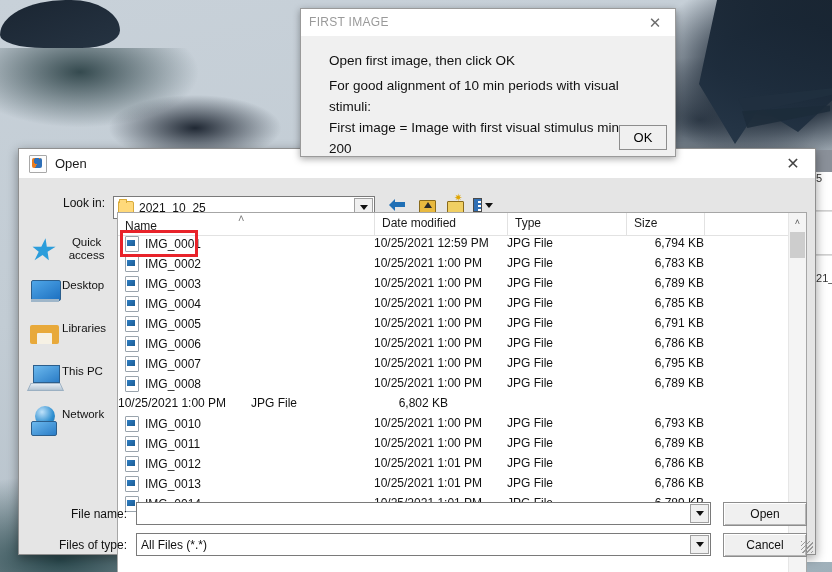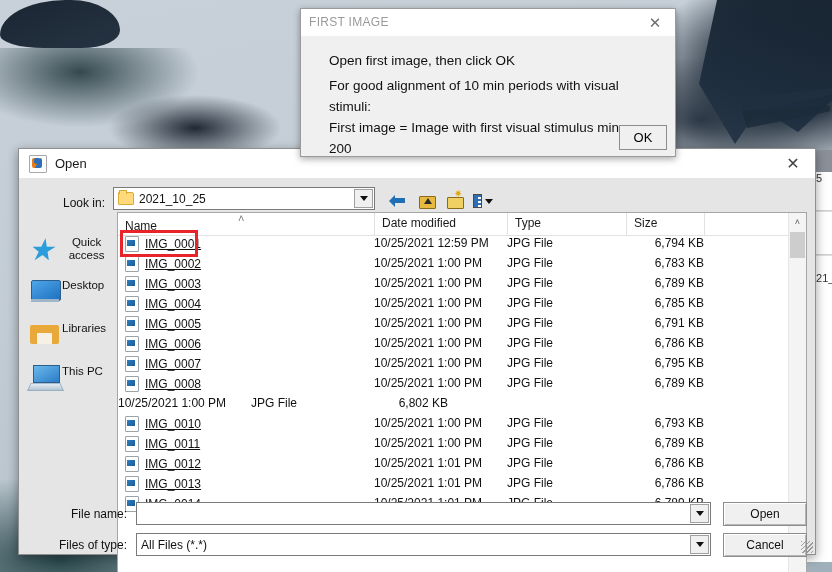--- a/index.html
+++ b/index.html
@@ -82,21 +82,21 @@
     border:1px solid #a8a8a8;background:#fdfdfd;border-radius:1px;}
   #od-appicon::after{content:"";position:absolute;left:2px;top:2px;width:10px;height:10px;
     background:
       radial-gradient(circle at 50% 30%,#2e6fb7 0 38%,transparent 39%),
       linear-gradient(120deg,#e87b1e 0 55%,#2e6fb7 56%);
     border-radius:2px;}
   #od-title{font-size:13px;color:#1a1a1a;margin-left:8px;}
   #od-close{position:absolute;right:0;top:0;width:44px;height:29px;display:flex;
     align-items:center;justify-content:center;font-size:16px;color:#444;}
 
-  #od-lookin-row{display:flex;align-items:flex-end;height:30px;padding:2px 8px 0 8px;}
+  #od-lookin-row{display:flex;align-items:flex-start;height:30px;padding:18px 8px 0 8px;}
   #od-lookin-label{font-size:12px;color:#111;width:78px;text-align:right;padding-right:8px;}
   #od-lookin-combo{flex:0 0 260px;height:21px;background:#fff;border:1px solid #7a7a7a;
     display:flex;align-items:center;position:relative;}
   .folder-ico{width:14px;height:11px;margin:0 5px 0 4px;background:#ffd97a;
     border:1px solid #d9ab3b;border-radius:1px 2px 1px 1px;position:relative;flex:none;}
   .folder-ico::before{content:"";position:absolute;left:0;top:-3px;width:6px;height:3px;
     background:#ffd97a;border:1px solid #d9ab3b;border-bottom:none;border-radius:1px 1px 0 0;}
   #od-lookin-text{font-size:12px;color:#111;}
   .combo-arrow{position:absolute;right:1px;top:1px;width:17px;height:17px;background:#f0f0f0;
     border:1px solid #a0a0a0;display:flex;align-items:center;justify-content:center;}
@@ -160,21 +160,21 @@
   #pico-net::after{content:"";position:absolute;left:3px;top:15px;width:24px;height:13px;
     background:linear-gradient(150deg,#6cb9ee,#2a7cc6);border:1px solid #2b5e8c;border-radius:2px;}
 
   
   #od-filepane{flex:1;background:#fff;border:1px solid #a6a6a6;position:relative;overflow:hidden;}
   #od-colheader{height:22px;background:#fff;border-bottom:1px solid #e2e2e2;display:flex;position:relative;}
   .colh{font-size:12px;color:#1a1a1a;padding:3px 0 0 7px;position:relative;box-sizing:border-box;}
   .colh + .colh{border-left:1px solid #e2e2e2;}
   #sort-caret{position:absolute;left:120px;top:-1px;font-size:11px;color:#7a7a7a;}
   .frow{height:20px;display:flex;align-items:flex-start;font-size:12px;color:#111;box-sizing:border-box;}
-  .fname{width:256px;display:flex;align-items:center;padding-left:7px;box-sizing:border-box;text-decoration:underline;}
+  .fname{width:256px;display:flex;align-items:center;padding-left:7px;box-sizing:border-box;}
   .fdate{width:133px;box-sizing:border-box;}
   .ftype{width:119px;box-sizing:border-box;}
   .fsize{width:78px;text-align:right;box-sizing:border-box;}
   .jpg-ico{width:12px;height:14px;margin-right:6px;background:#fff;border:1px solid #9aa4ad;
     position:relative;flex:none;border-radius:1px;}
   .jpg-ico::after{content:"";position:absolute;left:1px;top:3px;width:8px;height:6px;
     background:linear-gradient(135deg,#2e7fc4,#1a5b93);}
 
   
   #od-scroll{position:absolute;right:0;top:0;width:17px;height:100%;background:#f4f4f4;
@@ -273,20 +273,24 @@
         <span class="plabel">Desktop</span>
       </div>
       <div class="place">
         <span class="pico" id="pico-lib"></span>
         <span class="plabel">Libraries</span>
       </div>
       <div class="place">
         <span class="pico" id="pico-pc"></span>
         <span class="plabel">This PC</span>
       </div>
+      <div class="place">
+        <span class="pico" id="pico-net"></span>
+        <span class="plabel">Network</span>
+      </div>
     </div>
 
     <div id="od-filepane">
 
       <div id="od-colheader">
         <span class="colh fname">Name</span>
         <span class="colh fdate">Date modified</span>
         <span class="colh ftype">Type</span>
         <span class="colh fsize" style="text-align:left;padding-left:7px;">Size</span>
         <span class="colh" style="width:80px;"></span>

